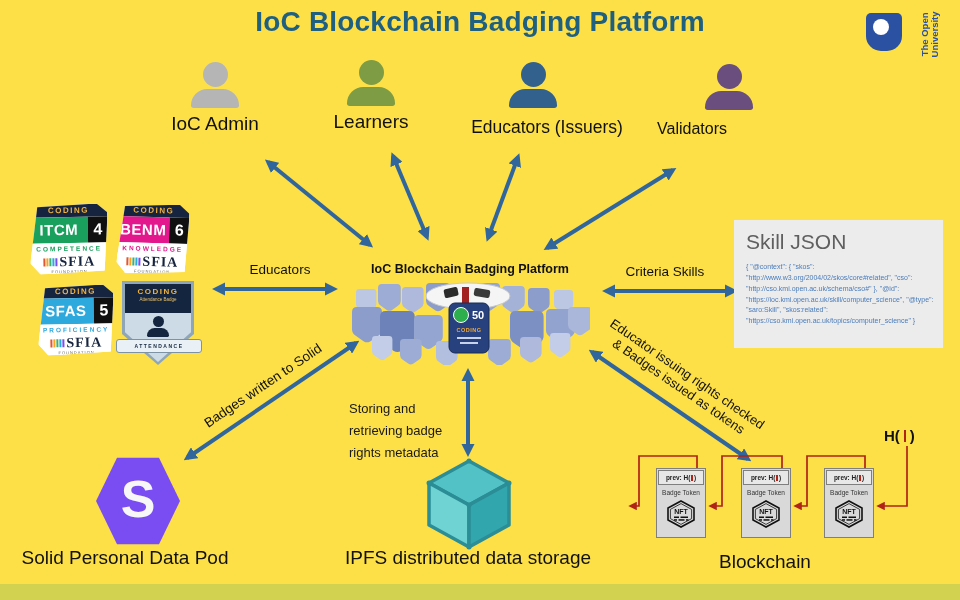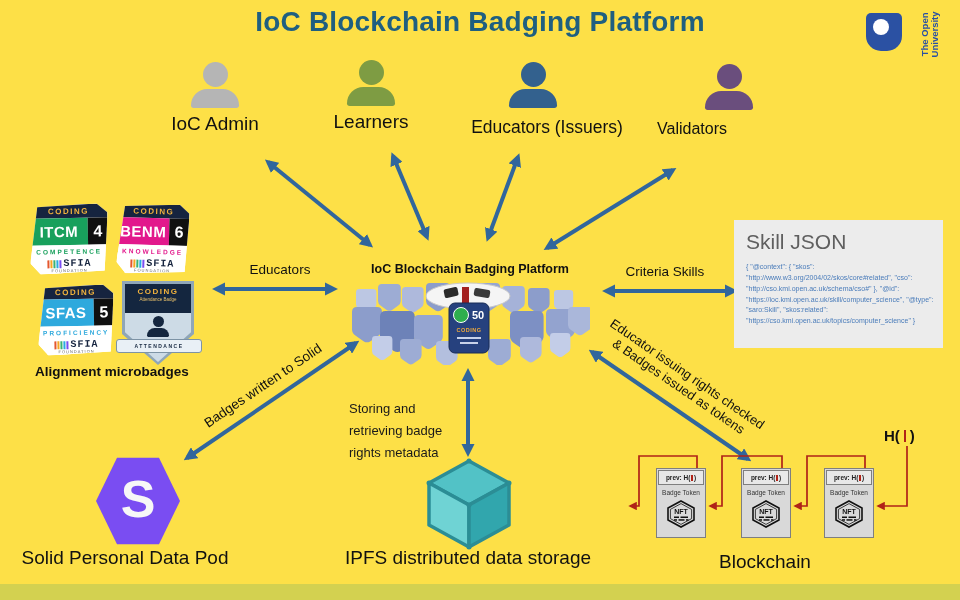--- a/index.html
+++ b/index.html
@@ -37,21 +37,21 @@
   .mb-code{flex:1;display:flex;align-items:center;justify-content:center;color:#fff;
            font-weight:bold;font-size:15px;letter-spacing:.5px;}
   .mb-level{width:20px;background:#101010;color:#fff;font-weight:bold;font-size:16px;
             display:flex;align-items:center;justify-content:center;}
   .mb-band{height:12px;background:#fff;font-size:6.5px;font-weight:bold;letter-spacing:2px;
            display:flex;align-items:center;justify-content:center;white-space:nowrap;overflow:hidden;}
   .mb-foot{flex:1;background:#fff;display:flex;flex-direction:column;align-items:center;justify-content:center;}
   .mb-foot .row{display:flex;align-items:center;gap:2px;}
   .sfia-bars{display:inline-flex;gap:1px;}
   .sfia-bars i{display:block;width:2px;height:8px;}
-  .sfia-txt{font-family:Liberation Mono, monospace;font-weight:bold;font-size:10px;color:#16243f;letter-spacing:1px;}
+  .sfia-txt{font-family:Liberation Serif, serif;font-weight:bold;font-size:14px;color:#16243f;letter-spacing:1px;}
   .sfia-sub{font-size:4px;color:#666;letter-spacing:1px;line-height:1;}
   
   .att{position:absolute;left:122px;top:281px;width:72px;height:84px;
        clip-path:polygon(0 0,100% 0,100% 63%,50% 100%,0 63%);background:#8fa6b8;}
   .att-in{position:absolute;left:3px;top:3px;right:3px;bottom:3px;
           clip-path:polygon(0 0,100% 0,100% 62%,50% 100%,0 62%);background:#cddbe6;}
   .att-head{height:26px;background:#14263f;color:#f2b33d;text-align:center;padding-top:3px;}
   .att-head .b1{font-size:8px;font-weight:bold;letter-spacing:1.5px;display:block;}
   .att-head .b2{font-size:4.5px;display:block;margin-top:1px;color:#e8c06a;}
   .att-person{position:absolute;left:50%;top:32px;transform:translateX(-50%);width:26px;}
@@ -224,21 +224,20 @@
         <span class="b2">Attendance Badge</span>
       </div>
       <div class="att-person">
         <div class="head"></div>
           <div class="body"></div>
       </div>
     </div>
   </div>
   <div class="att-ribbon">ATTENDANCE</div>
 
-  <div class="lbl" style="left:22px;top:364px;width:180px;font-weight:bold;font-size:13.5px">Alignment microbadges</div>
 
   <div class="lbl" style="left:230px;top:262px;width:100px;font-size:13.5px">Educators</div>
   <div class="lbl" style="left:605px;top:264px;width:120px;font-size:13.5px">Criteria Skills</div>
 
   <div class="platform-label">IoC Blockchain Badging Platform</div>
   <svg class="abs" style="left:350px;top:281px" width="240" height="84" viewBox="0 0 240 84">
     <defs>
       <path id="bshield" d="M0,4 Q0,0 4,0 L20,0 Q24,0 24,4 L24,18 Q24,21 21,23 L14.5,27.5 Q12,29 9.5,27.5 L3,23 Q0,21 0,18 Z"></path>
     </defs>
     <g>

